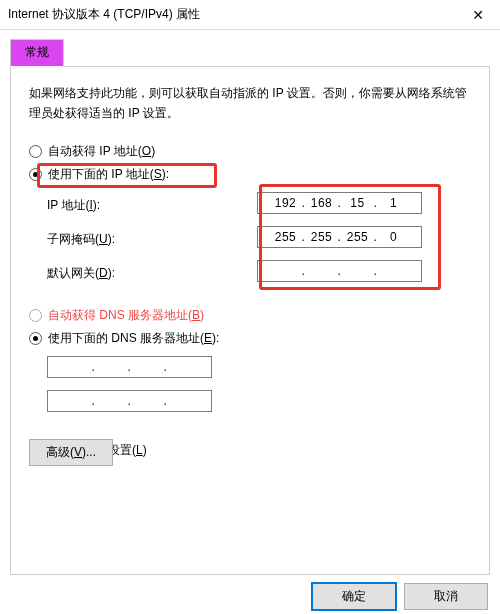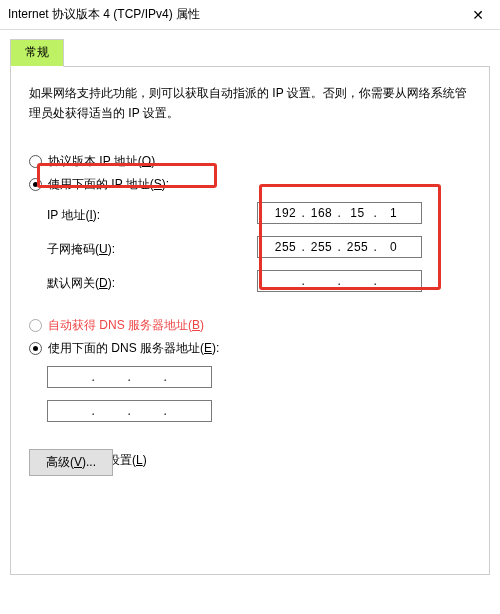--- a/index.html
+++ b/index.html
@@ -36,41 +36,41 @@
   .win-body {
     padding: 8px 10px 10px 10px;
   }
 
   .tabstrip {
     display: flex;
     border-bottom: 1px solid #ccc;
     position: relative;
   }
   .tab {
-    background: #bef264;
+    background: #d946ef;
     border: 1px solid #ccc;
     border-bottom: 1px solid #fff;
     padding: 4px 14px 5px 14px;
     font-size: 12px;
     position: relative;
     top: 1px;
   }
 
   .tab-content {
     border: 1px solid #ccc;
     border-top: none;
     padding: 16px 18px 16px 18px;
     height: 508px;
     position: relative;
   }
 
   .desc {
     font-size: 12px;
     line-height: 1.7;
-    margin-bottom: 26px;
+    margin-bottom: 16px;
   }
 
   .group {
     margin-bottom: 6px;
   }
 
   .radio-row {
     display: flex;
     align-items: center;
     gap: 6px;
@@ -201,21 +201,21 @@
 
     <div class="desc">如果网络支持此功能，则可以获取自动指派的 IP 设置。否则，你需要从网络系统管理员处获得适当的 IP 设置。</div>
 
     <div class="hl-red-radio"></div>
     <div class="hl-red-fields"></div>
 
     <div class="group">
 
       <div class="radio-row">
         <span class="radio"></span>
-        <span><span>协议版本 IP 地址(</span><span class="ul">O</span><span>)</span></span>
+        <span><span>自动获得 IP 地址(</span><span class="ul">O</span><span>)</span></span>
       </div>
 
       <div class="radio-row">
         <span class="radio checked"></span>
         <span><span>使用下面的 IP 地址(</span><span class="ul">S</span><span>):</span></span>
       </div>
 
       <div class="field-row">
         <span class="field-label"><span>IP 地址(</span><span class="ul">I</span><span>):</span></span>
         <span class="ip-box">
@@ -301,14 +301,18 @@
       <span class="chk"></span>
       <span><span>退出时验证设置(</span><span class="ul">L</span><span>)</span></span>
     </div>
 
     <div class="adv-row">
       <button class="btn"><span>高级(</span><span class="ul">V</span><span>)...</span></button>
     </div>
 
   </div>
 
+  <div class="footer">
+    <button class="btn primary">确定</button>
+    <button class="btn">取消</button>
+  </div>
 
 </div>
 
 </body></html>

